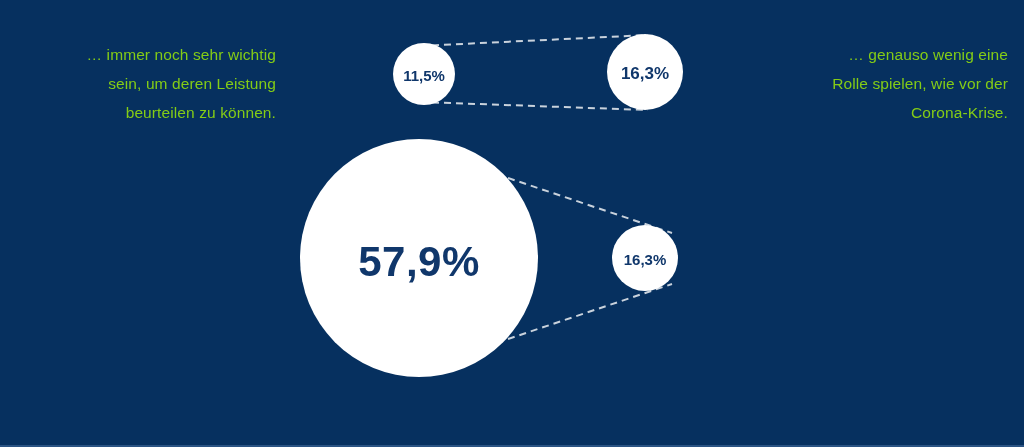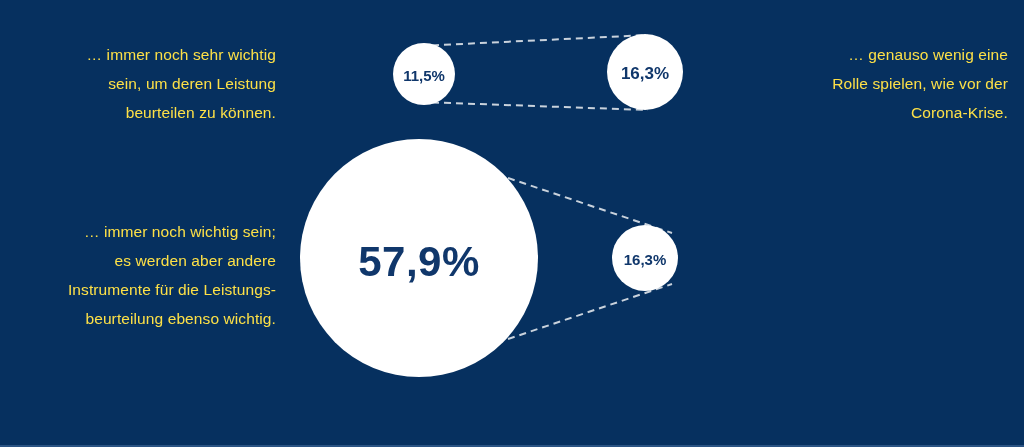--- a/index.html
+++ b/index.html
@@ -28,21 +28,21 @@
   }
   svg.figure {
     position: absolute;
     left: 0;
     top: 0;
     width: 1024px;
     height: 447px;
   }
   .callout {
     position: absolute;
-    color: #fde047;
+    color: #84cc16;
     font-size: 15.5px;
     line-height: 29px;
     letter-spacing: 0.1px;
     white-space: pre-line;
   }
   .callout-left {
     text-align: right;
   }
   .callout-right {
     text-align: left;
@@ -99,21 +99,17 @@
   </svg>
 
   <div class="callout callout-left" id="callout-top-left">… immer noch sehr wichtig
 sein, um deren Leistung
 beurteilen zu können.</div>
 
   <div class="callout callout-right" id="callout-top-right">… genauso wenig eine
 Rolle spielen, wie vor der
 Corona-Krise.</div>
 
-  <div class="callout callout-left" id="callout-bot-left">… immer noch wichtig sein;
-es werden aber andere
-Instrumente für die Leistungs-
-beurteilung ebenso wichtig.</div>
 
 
   <div id="bottom-rule"></div>
 
 </div>
 
 </body></html>

